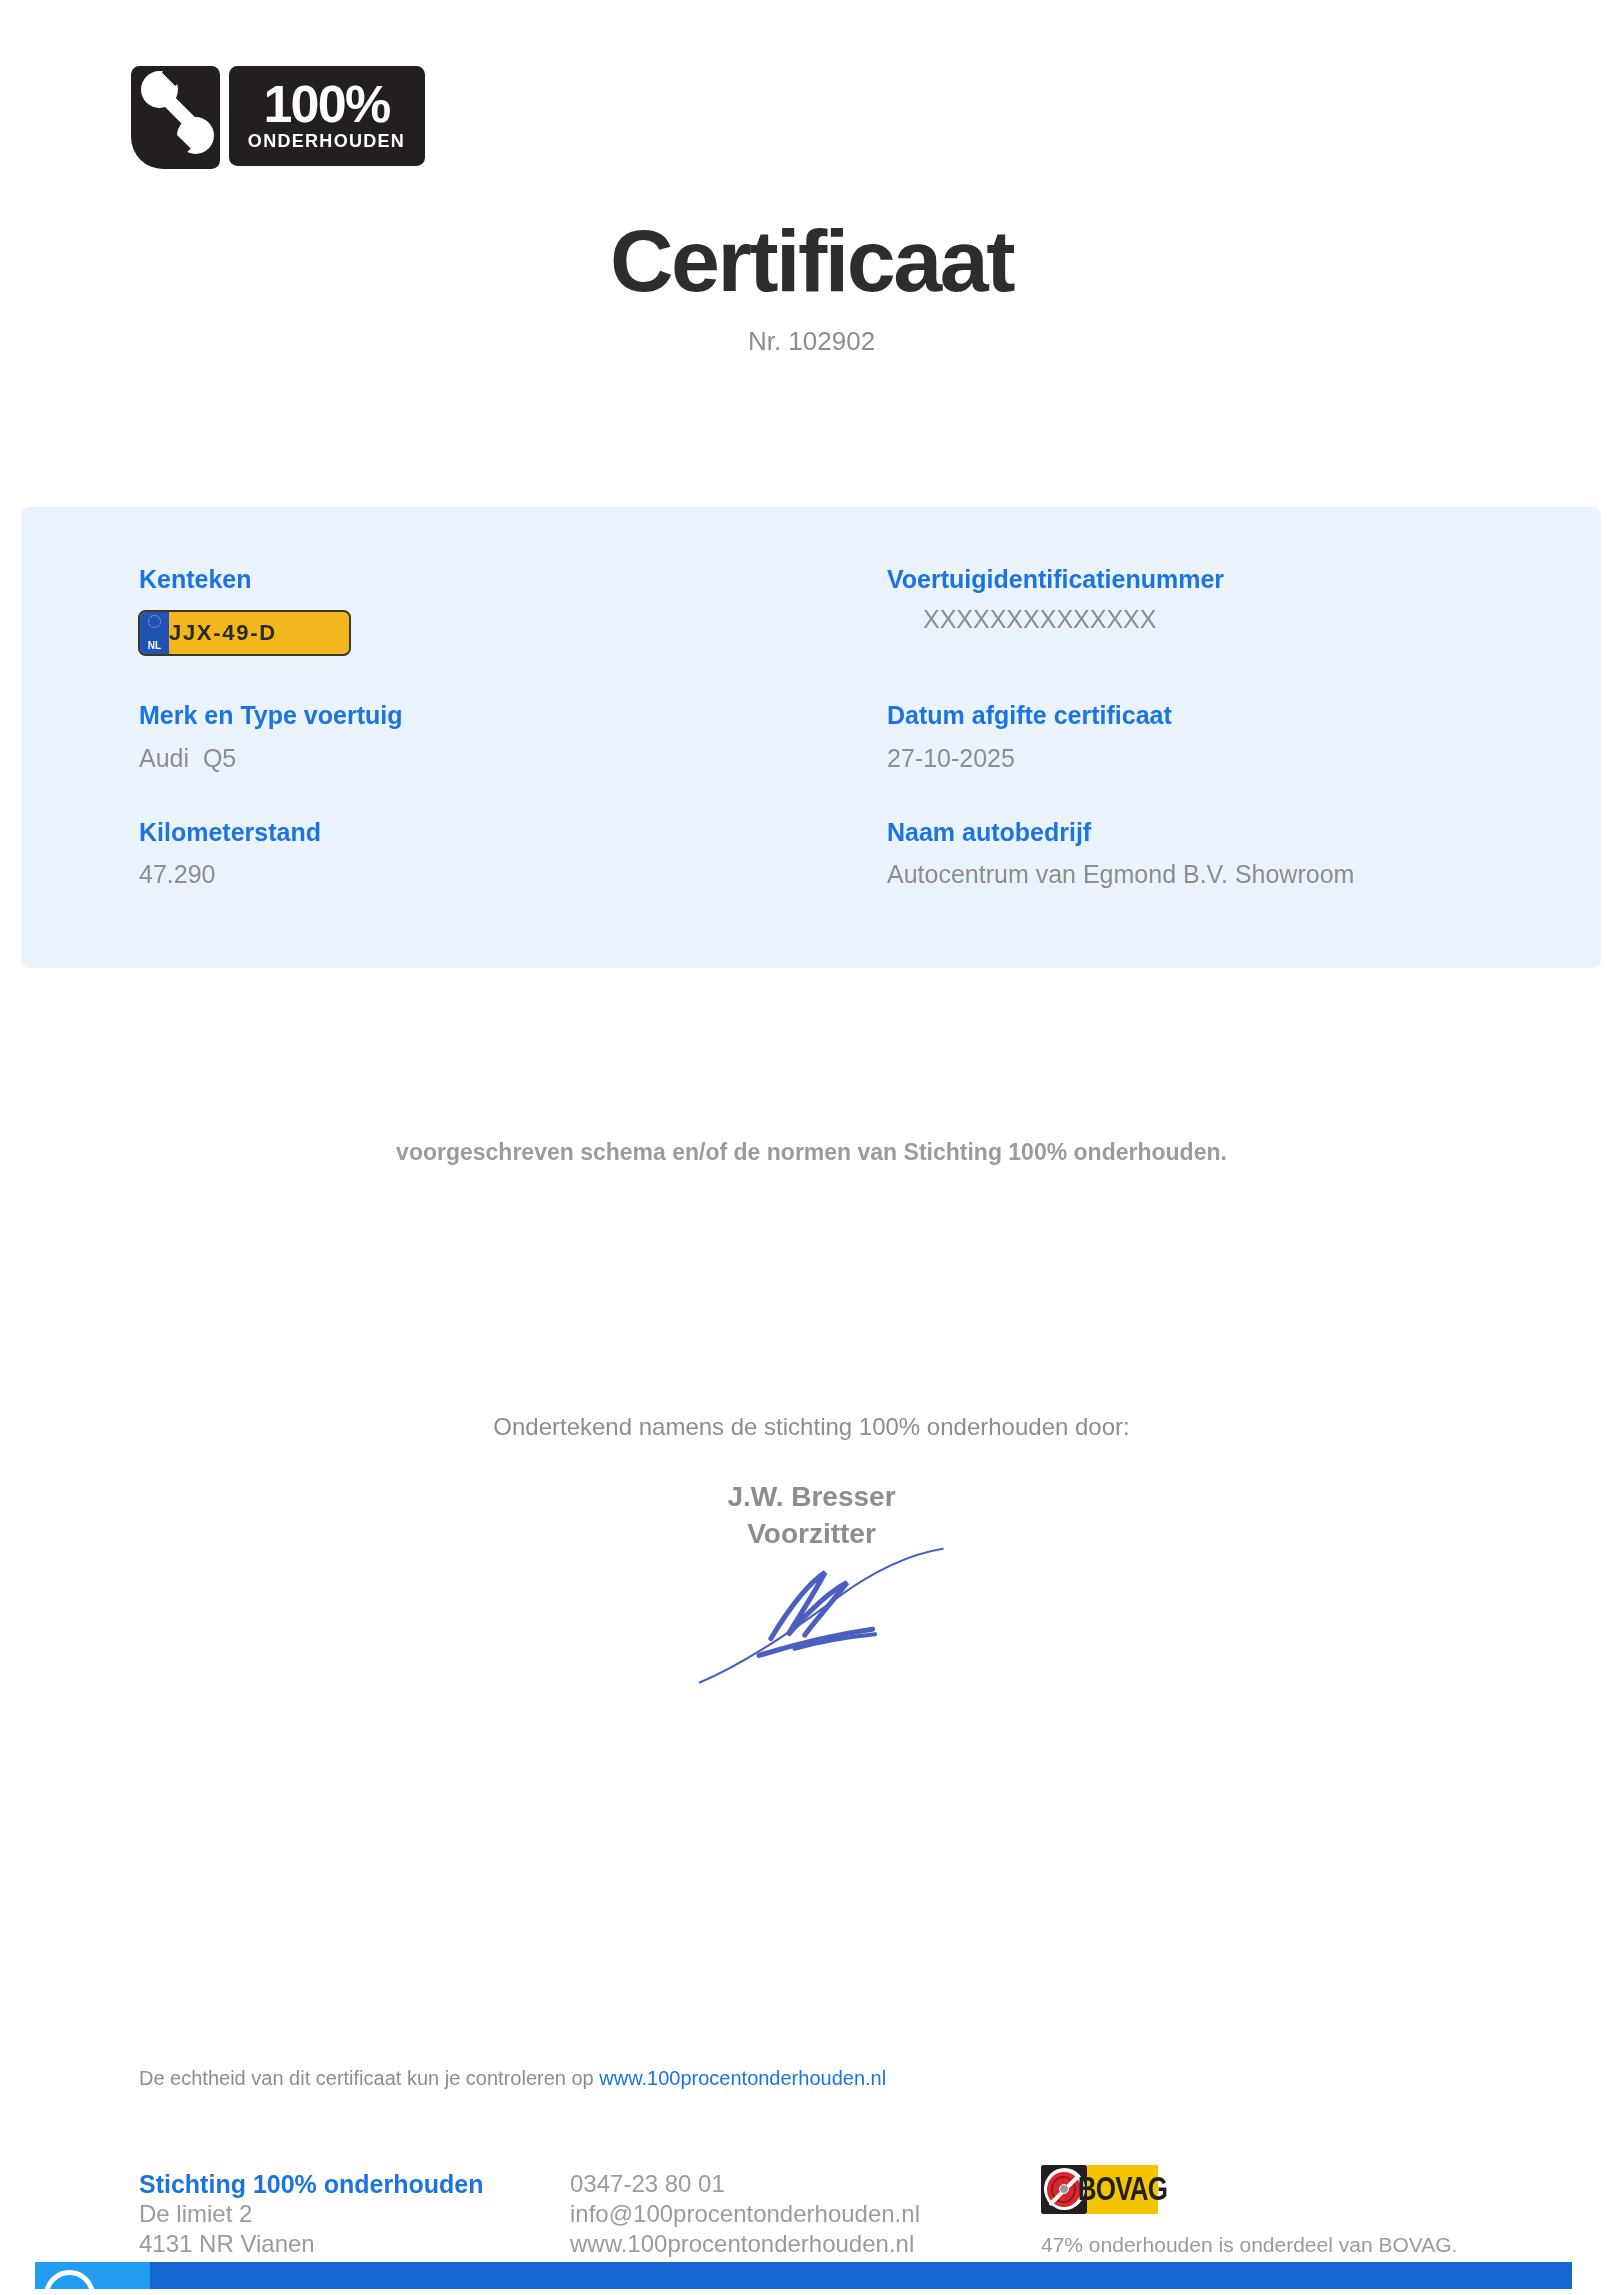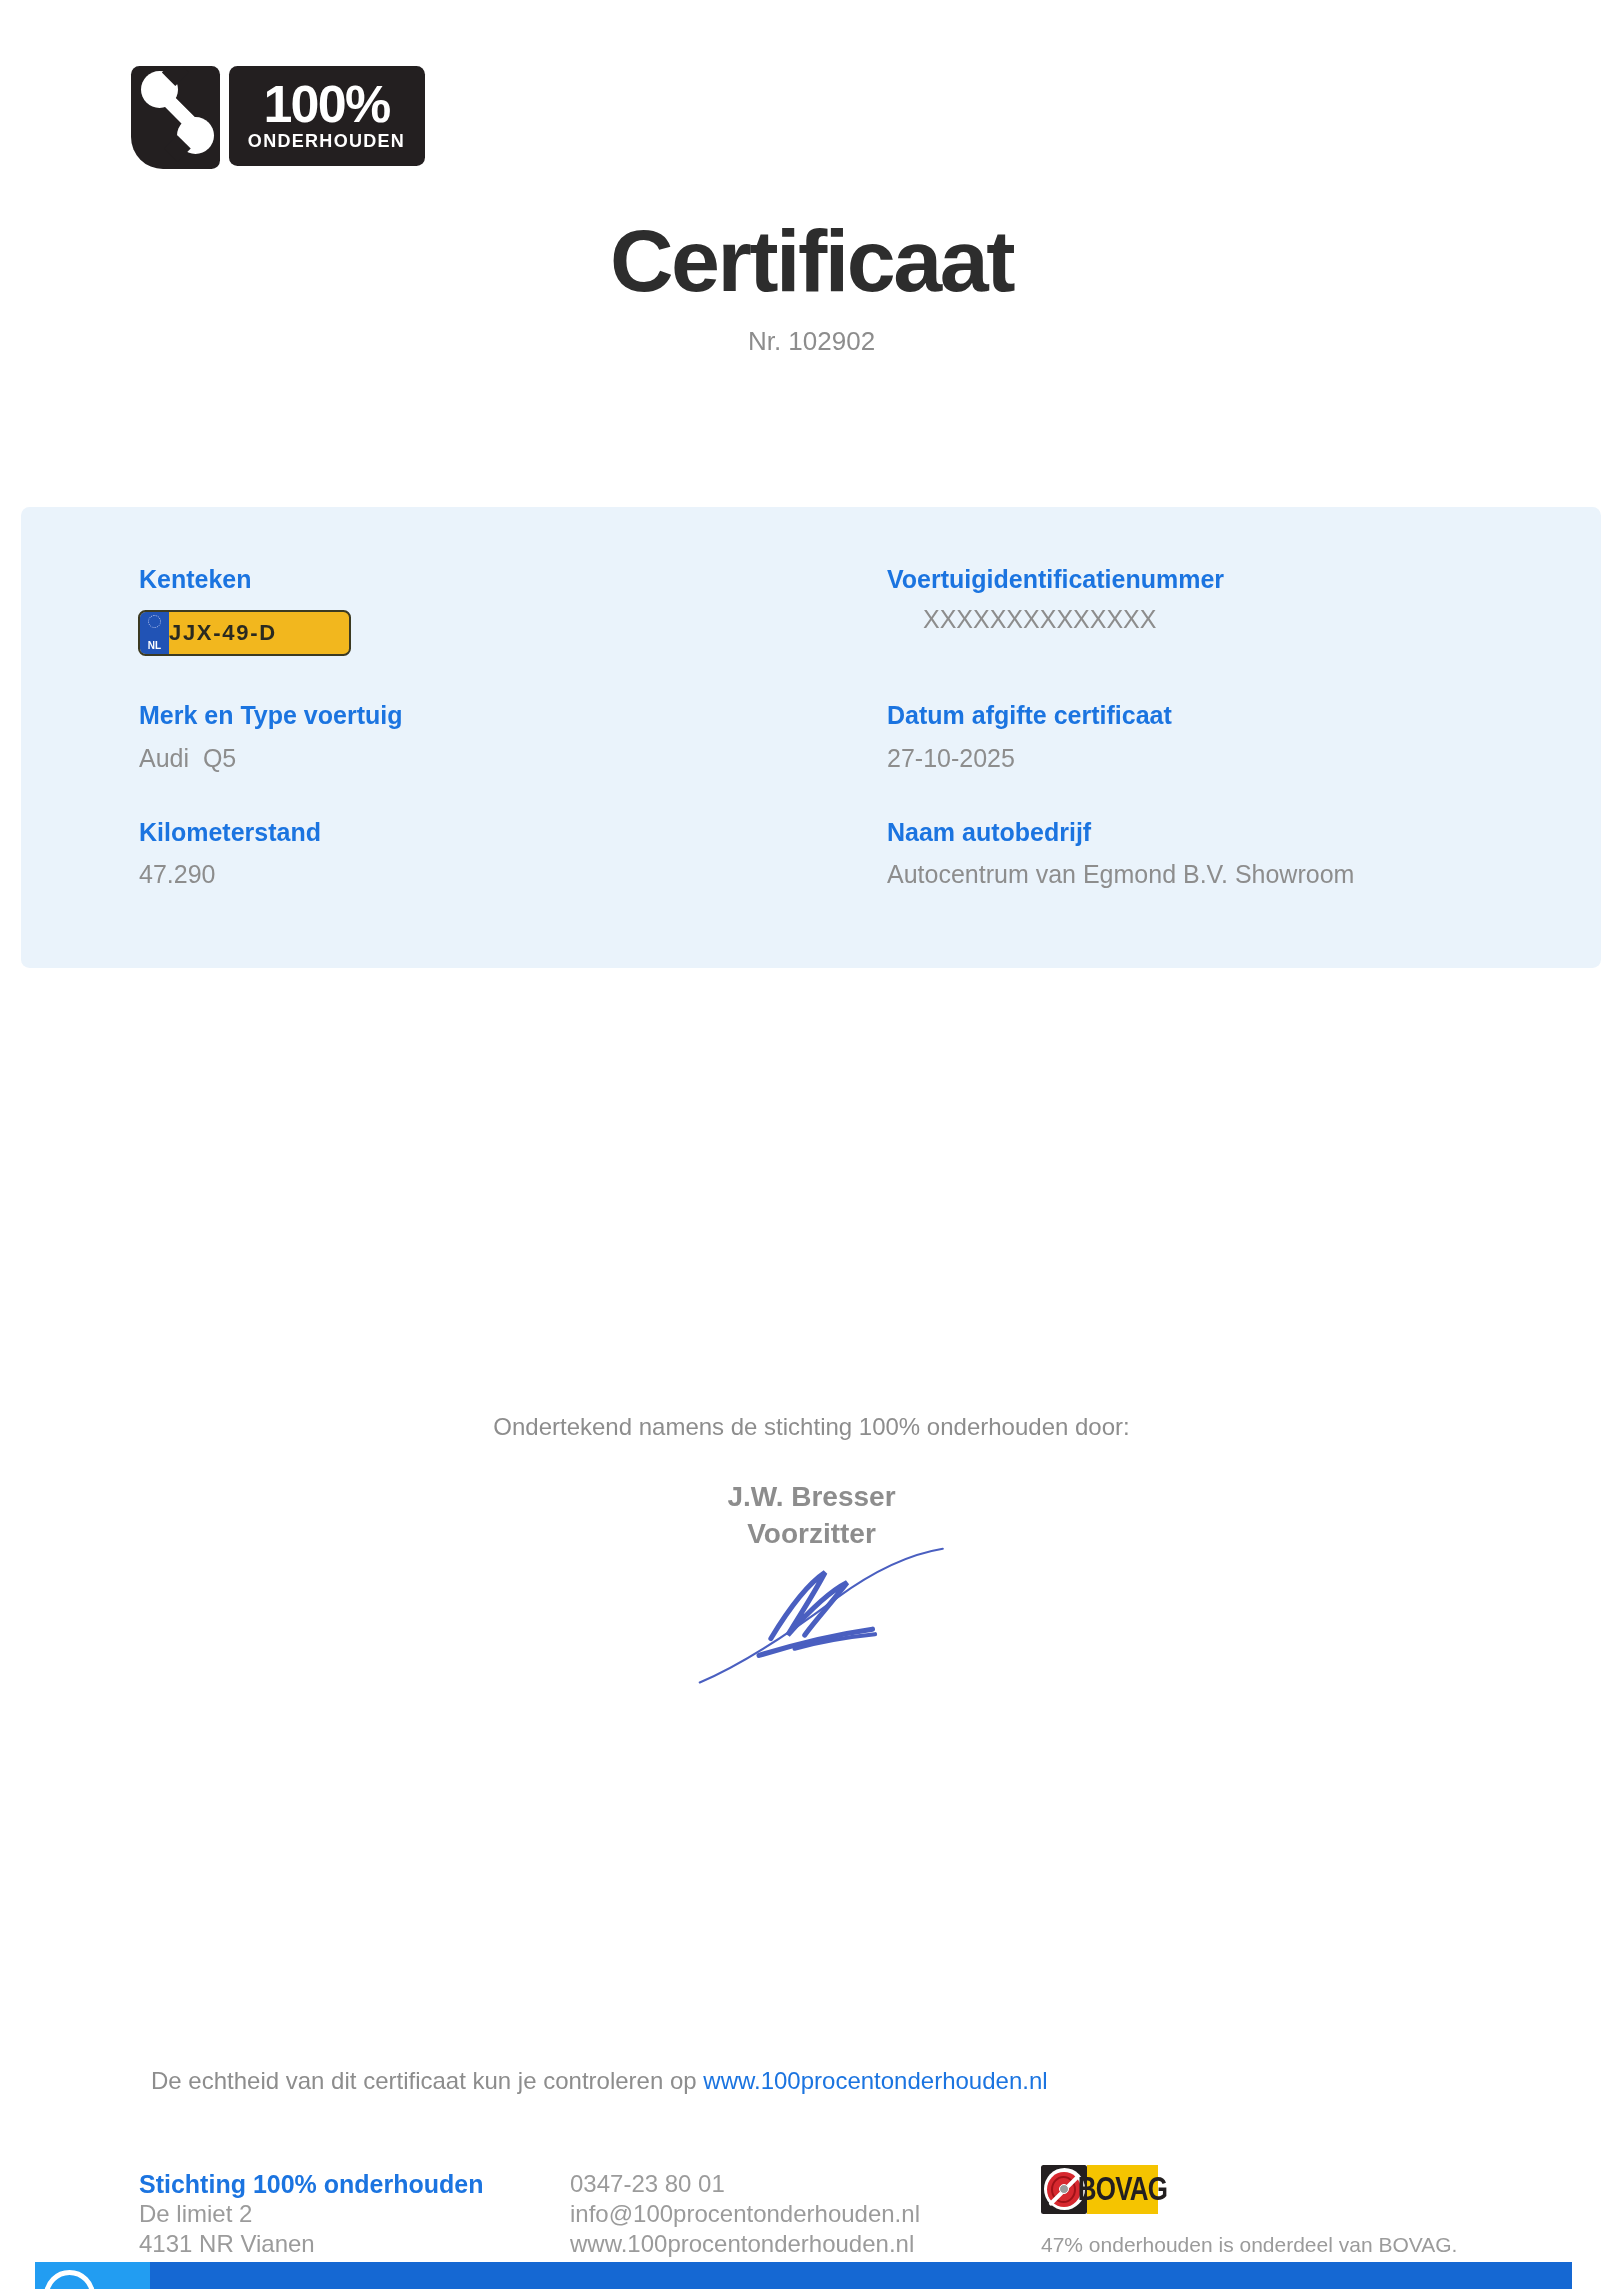--- a/index.html
+++ b/index.html
@@ -48,21 +48,21 @@
     font-size:23px;font-weight:bold;color:#9b9b9b;line-height:39px;}
   
   .sign-intro{position:absolute;left:0;top:1413px;width:100%;text-align:center;
     font-size:24px;color:#8d8d8d;}
   .sign-name{position:absolute;left:0;top:1481px;width:100%;text-align:center;
     font-size:28px;font-weight:bold;color:#8d8d8d;}
   .sign-role{position:absolute;left:0;top:1518px;width:100%;text-align:center;
     font-size:28px;font-weight:bold;color:#8d8d8d;}
   .signature{position:absolute;left:693px;top:1547px;width:254px;height:144px;}
   
-  .verify{position:absolute;left:139px;top:2067px;font-size:24px;color:#8d8d8d;margin-left:12px;}
+  .verify{position:absolute;left:139px;top:2067px;font-size:20px;color:#8d8d8d;}
   .verify a{color:#1b74e0;text-decoration:none;}
   
   .footer-col{position:absolute;font-size:24px;color:#9b9b9b;line-height:30px;}
   .footer-left{left:139px;top:2169px;}
   .footer-mid{left:570px;top:2169px;}
   .footer-org{color:#1b74e0;font-weight:bold;font-size:25px;}
   .bovag{position:absolute;left:1041px;top:2165px;display:flex;height:49px;}
   .bovag-icon{width:46px;height:49px;background:#231f20;position:relative;border-radius:2.5px;overflow:hidden;}
   .bovag-white{position:absolute;left:2.5px;top:3.4px;width:41px;height:42px;background:#fff;border-radius:50%;}
   .bovag-red{position:absolute;left:6px;top:6.8px;width:34px;height:35px;background:#d7282f;border-radius:50%;}
@@ -119,20 +119,21 @@
   <div class="f-label" style="left:887px;top:701px;">Datum afgifte certificaat</div>
   <div class="f-value" style="left:887px;top:744px;">27-10-2025</div>
 
   <div class="f-label" style="left:139px;top:818px;">Kilometerstand</div>
   <div class="f-value" style="left:139px;top:860px;">47.290</div>
 
   <div class="f-label" style="left:887px;top:818px;">Naam autobedrijf</div>
   <div class="f-value" style="left:887px;top:860px;">Autocentrum van Egmond B.V. Showroom</div>
 
   <div class="statement">
+    <div>voorgeschreven schema en/of de normen van Stichting 100% onderhouden.</div>
   </div>
 
   <div class="sign-intro">Ondertekend namens de stichting 100% onderhouden door:</div>
   <div class="sign-name">J.W. Bresser</div>
   <div class="sign-role">Voorzitter</div>
 
   <svg class="signature" viewBox="0 0 300 170">
     <g fill="none" stroke="#4a5fc0" stroke-linecap="round">
       <path stroke-width="2.5" d="M8 160 C 55 140, 110 105, 170 60 C 215 27, 258 8, 295 2"></path>
       <path stroke-width="6" d="M92 108 C 115 70, 138 42, 156 30 C 140 60, 120 90, 112 104 C 135 78, 162 52, 182 42 C 160 70, 140 92, 132 104"></path>

